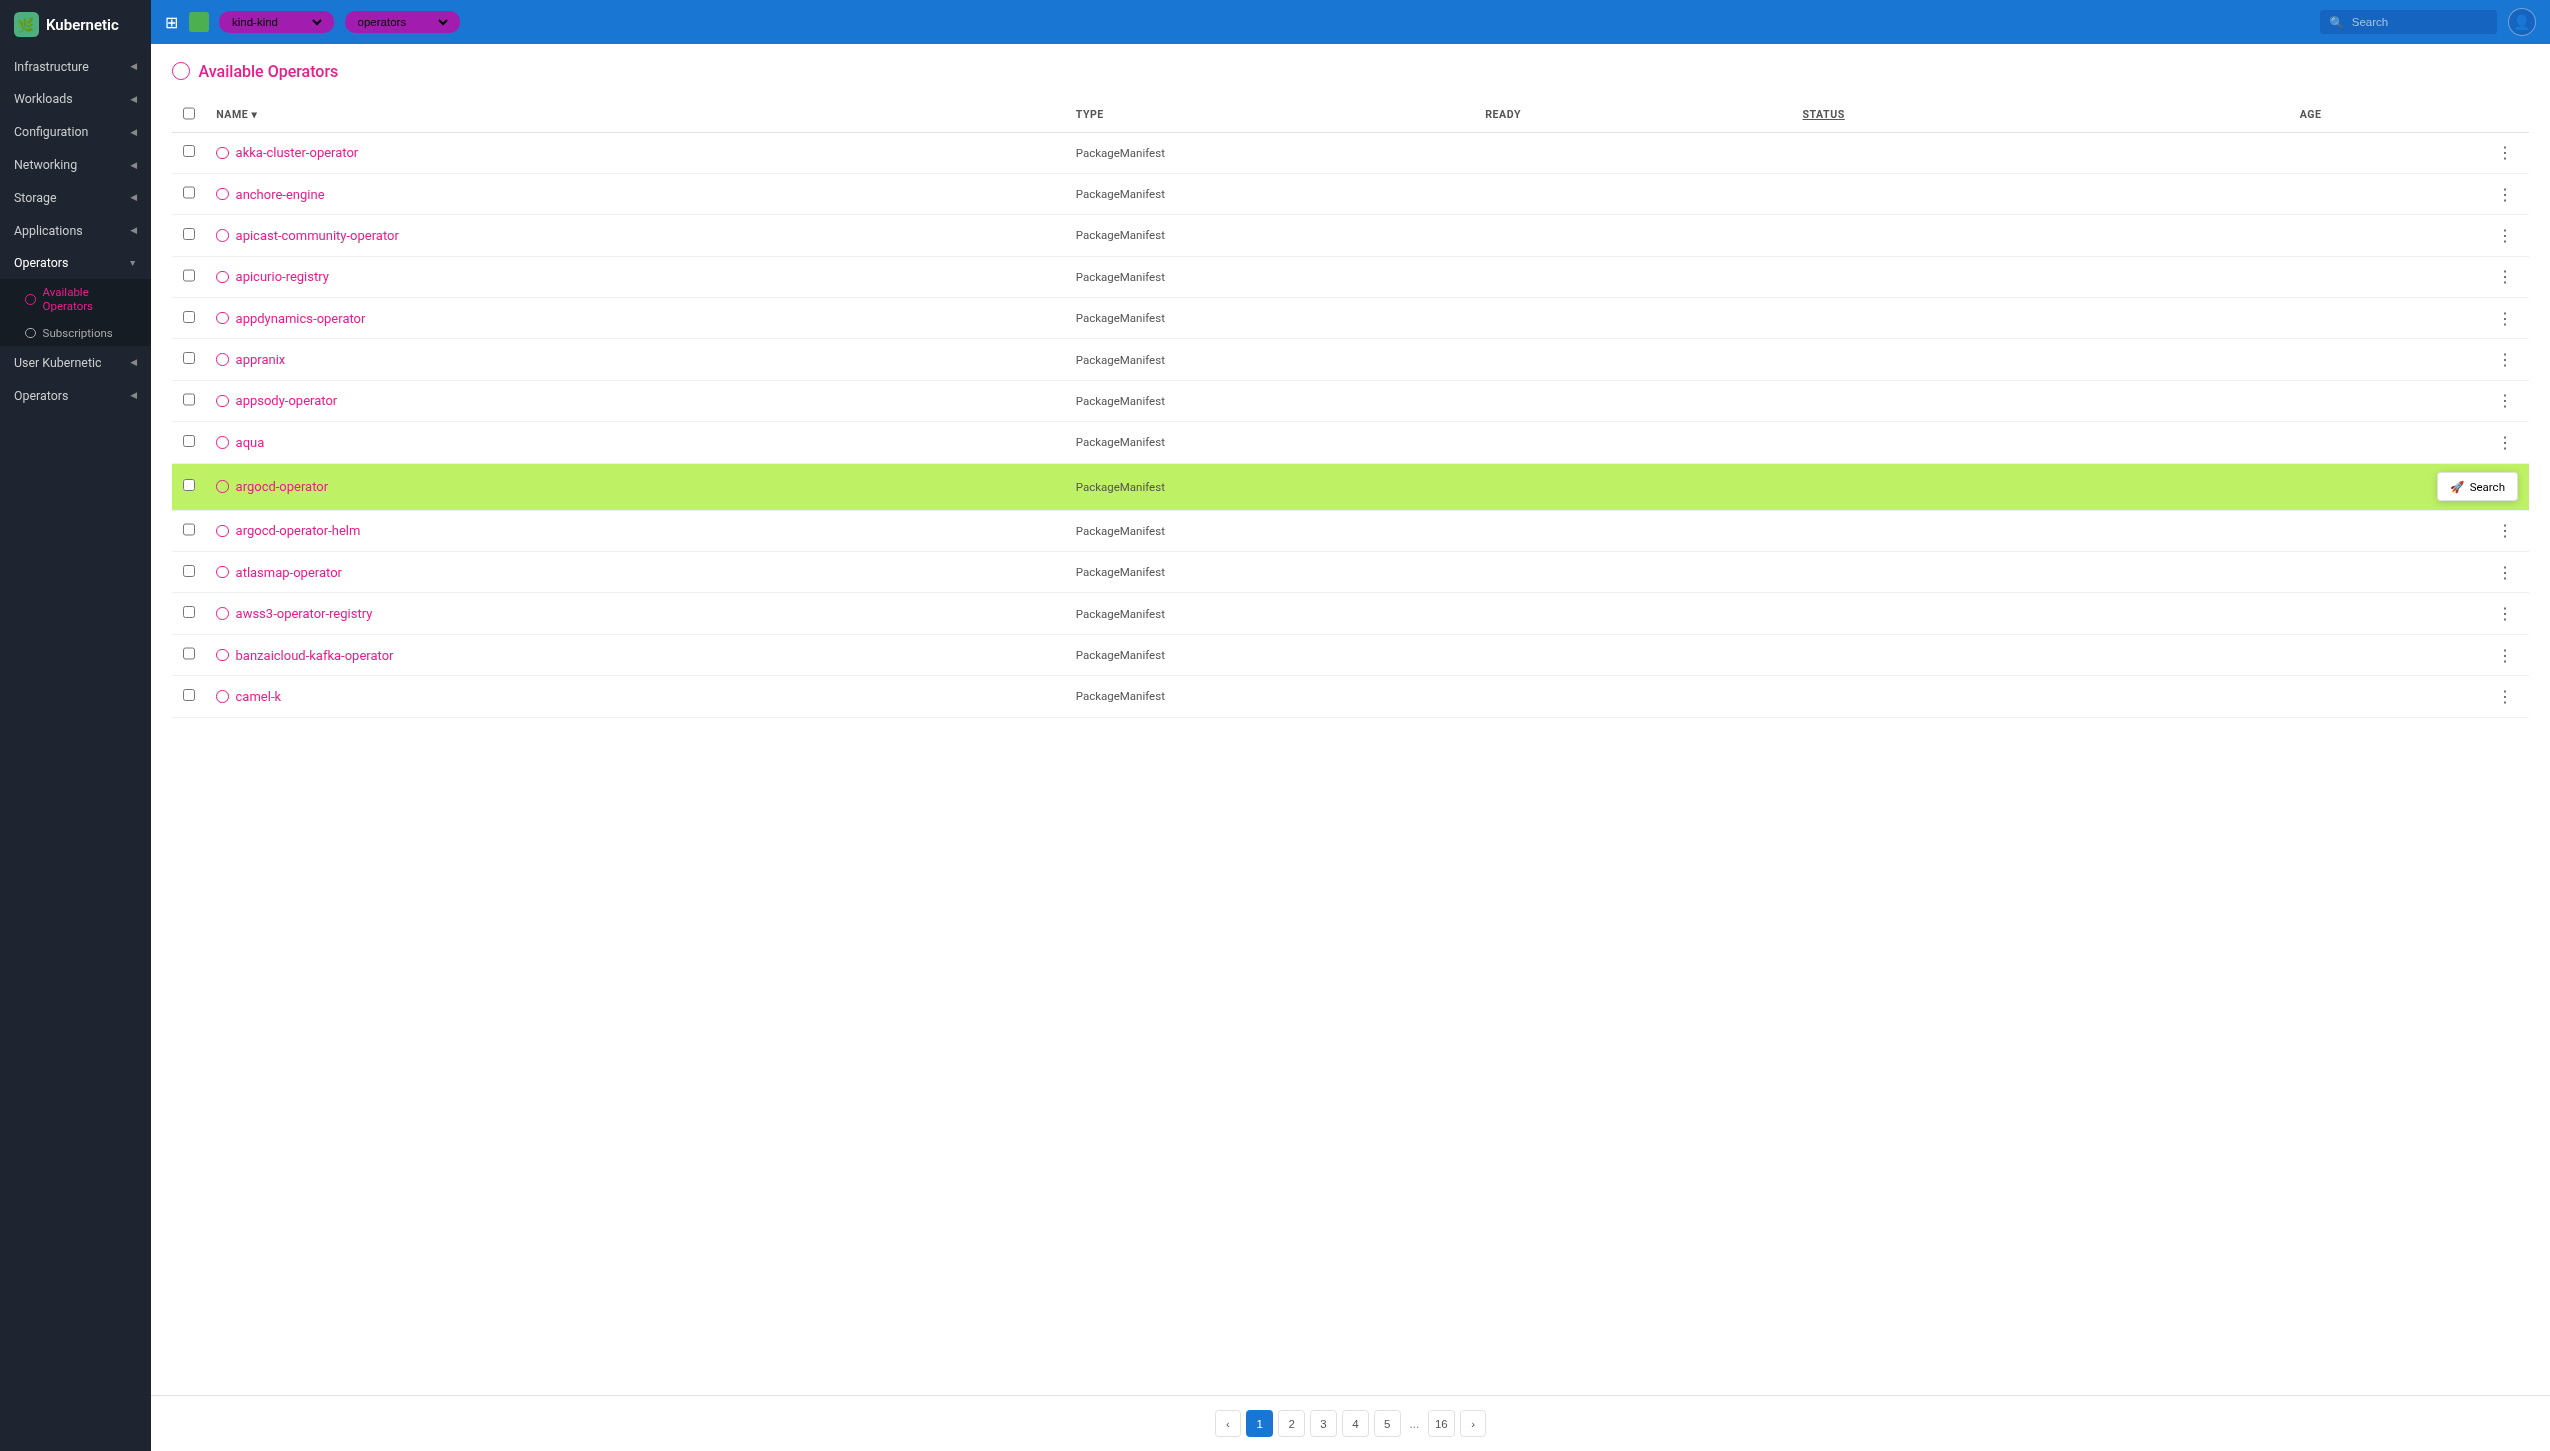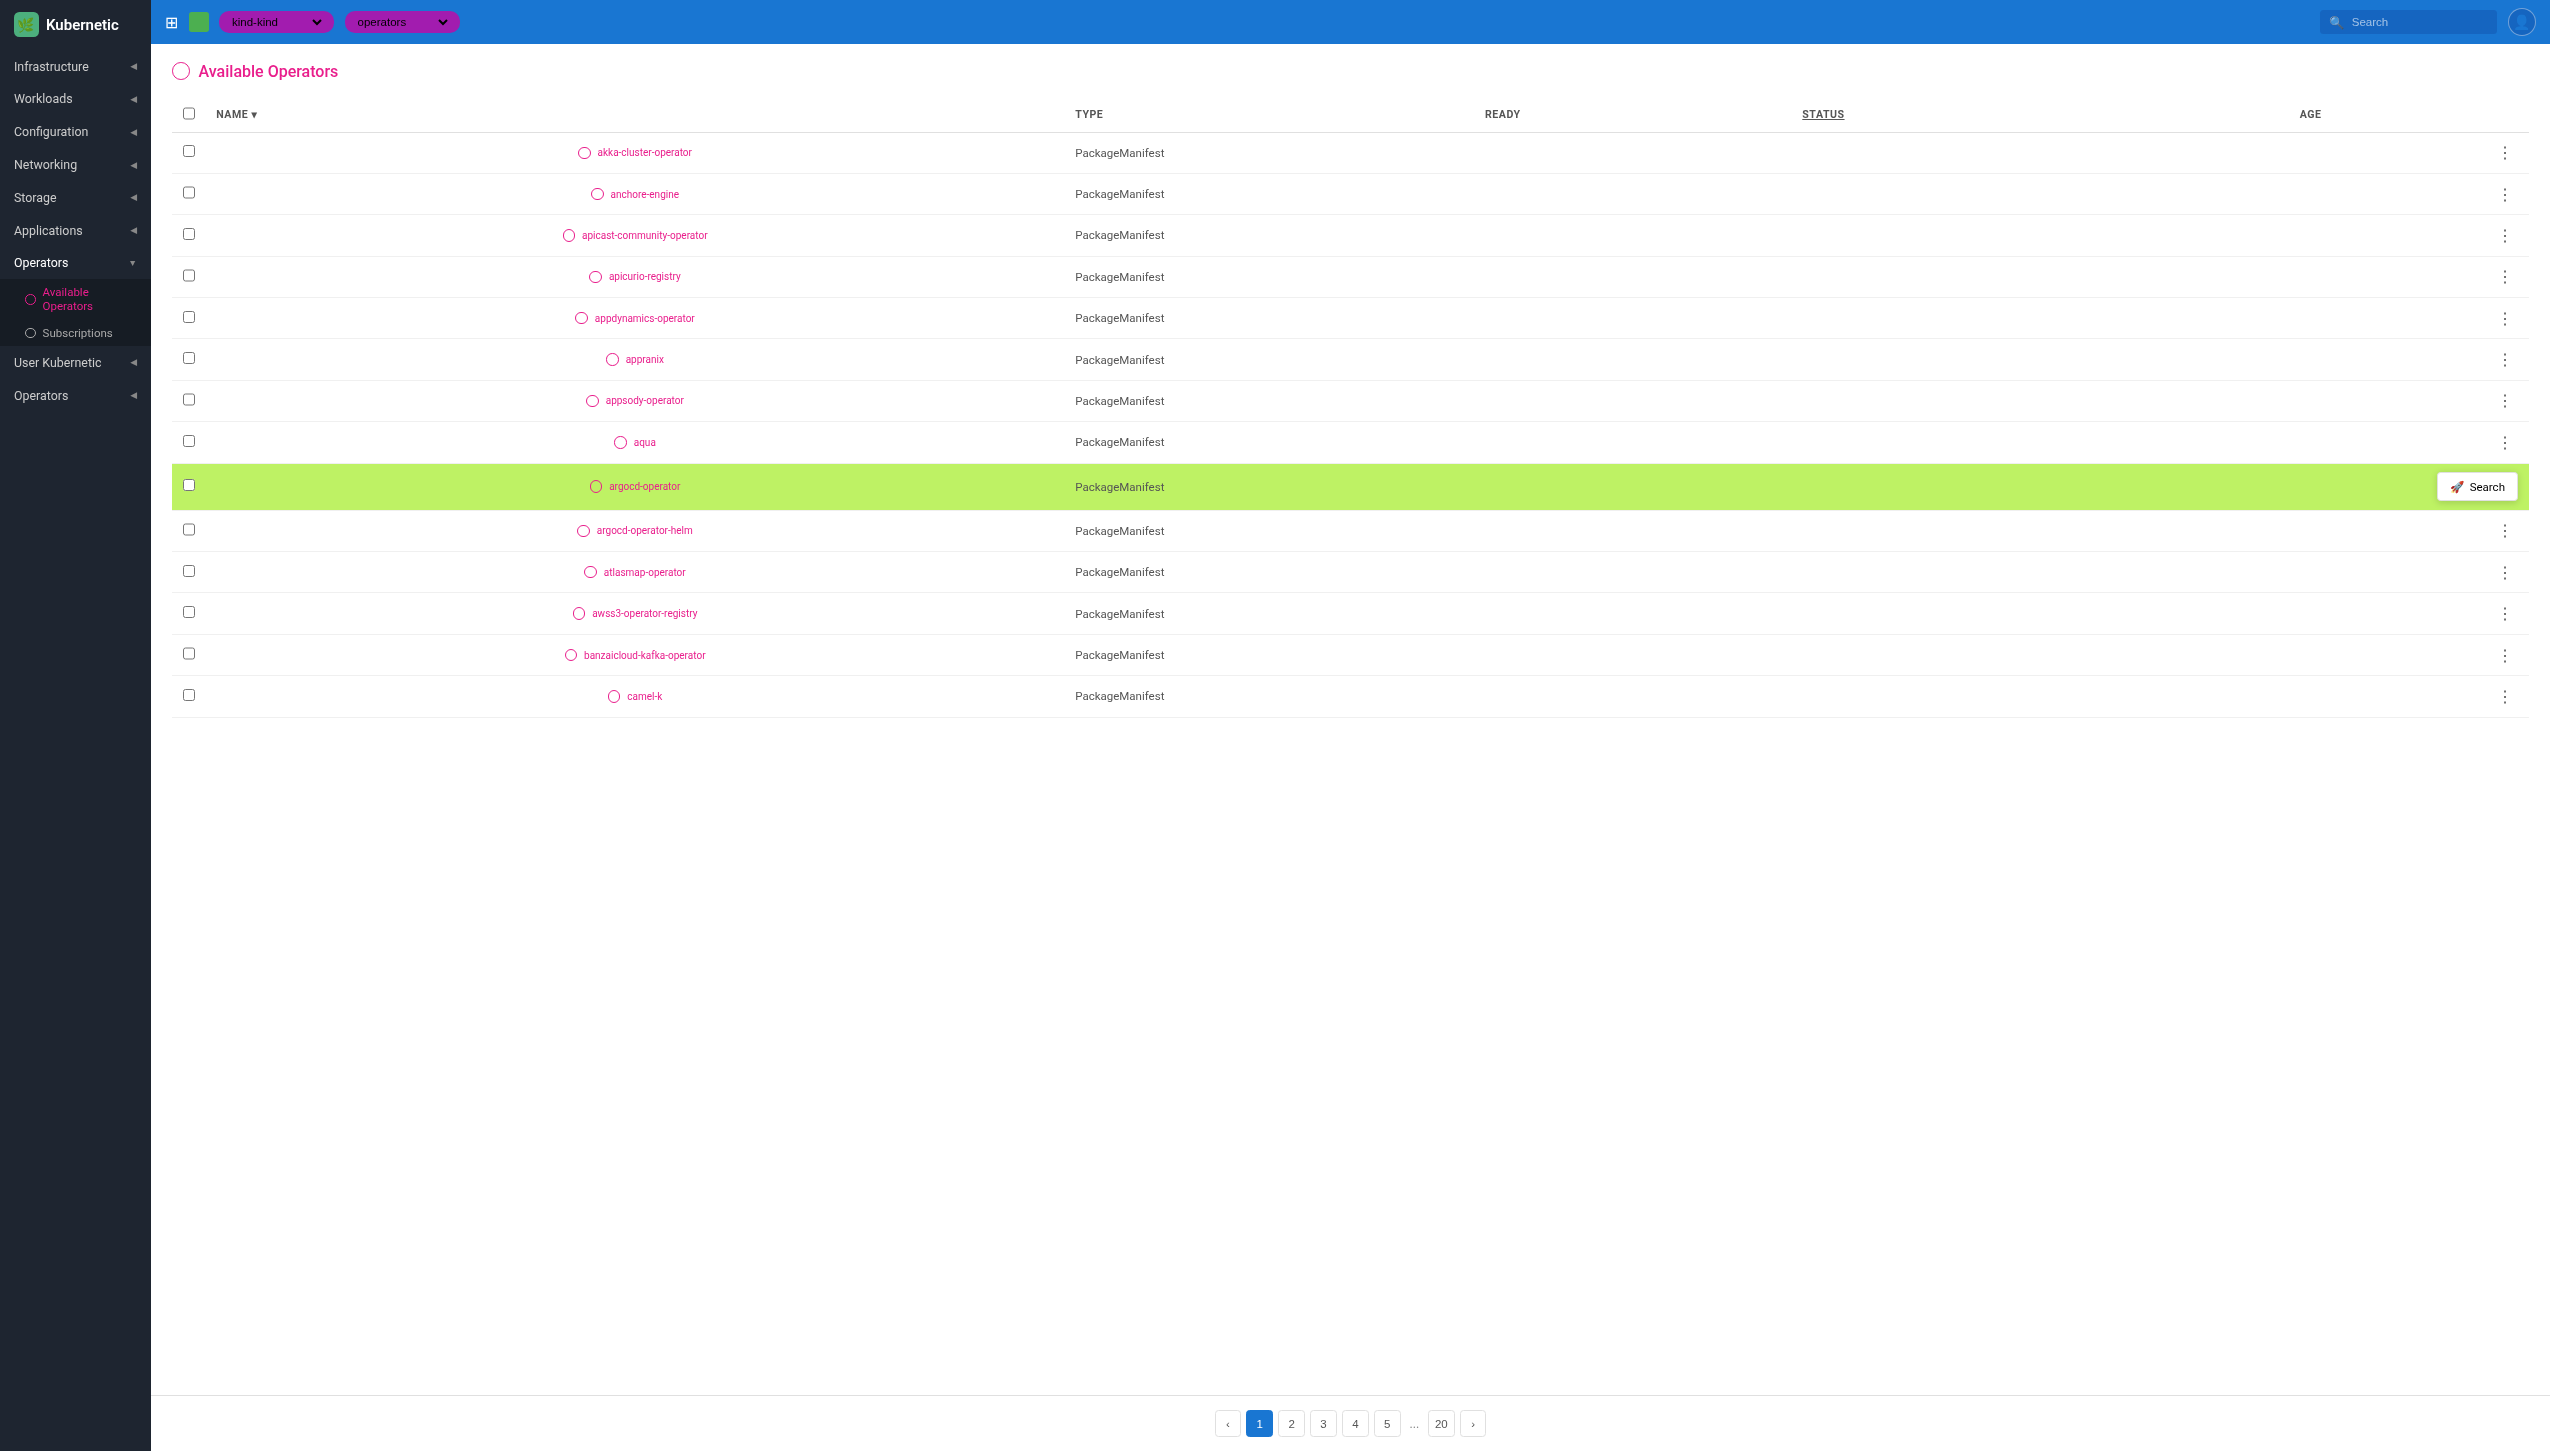--- a/index.html
+++ b/index.html
@@ -41,21 +41,21 @@
     .page-header-title { color: #e91e8c; font-size: 16px; font-weight: 500; }
 
     
     .table-container { width: 100%; }
     table { width: 100%; border-collapse: collapse; }
     thead tr { border-bottom: 1.8px solid #e0e0e0; }
     thead th { padding: 8.9px 10.6px; text-align: left; font-size: 10.6px; font-weight: 700; color: #555; letter-spacing: 0.05em; text-transform: uppercase; }
     tbody tr { border-bottom: 0.9px solid #f0f0f0; }
     tbody tr.highlighted { background: #bef264; }
     td { padding: 8.9px 10.6px; vertical-align: middle; }
-    .td-name { color: #e91e8c; cursor: pointer; font-size: 10px; display: flex; align-items: center; gap: 7px; justify-content: center; }
+    .td-name { color: #e91e8c; cursor: pointer; font-size: 13px; display: flex; align-items: center; gap: 7px; }
     .name-icon { width: 12.4px; height: 12.4px; border-radius: 50%; border: 1.8px solid #e91e8c; display: inline-block; flex-shrink: 0; }
     .td-type { color: #555; font-size: 11.5px; }
     .td-actions { text-align: right; }
     .kebab-btn { background: none; border: none; cursor: pointer; font-size: 16px; color: #555; padding: 1.8px 5.3px; border-radius: 2.7px; }
     .checkbox-col { width: 26.6px; }
     .checkbox { width: 12.4px; height: 12.4px; cursor: pointer; }
 
     
     .install-dropdown { background: #fff; border: 0.9px solid #e0e0e0; border-radius: 3.5px; box-shadow: 0 1.8px 7px rgba(0,0,0,0.15); display: flex; align-items: center; gap: 5.3px; padding: 6.2px 12.4px; font-size: 11.5px; cursor: pointer; white-space: nowrap; }
 
@@ -436,17 +436,17 @@
   </div>
 
   <div class="pagination">
     <button class="page-btn">‹</button>
     <button class="page-btn active">1</button>
     <button class="page-btn">2</button>
     <button class="page-btn">3</button>
     <button class="page-btn">4</button>
     <button class="page-btn">5</button>
     <span class="page-ellipsis">...</span>
-    <button class="page-btn">20</button>
+    <button class="page-btn">16</button>
     <button class="page-btn">›</button>
   </div>
 </div>
 
 
 </body></html>

